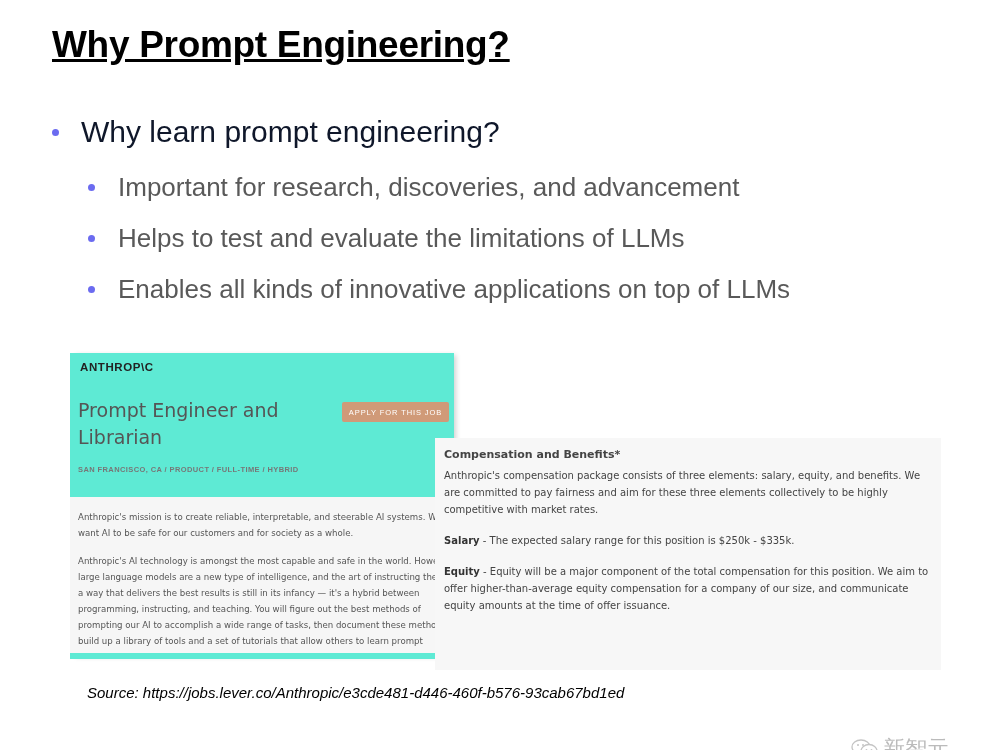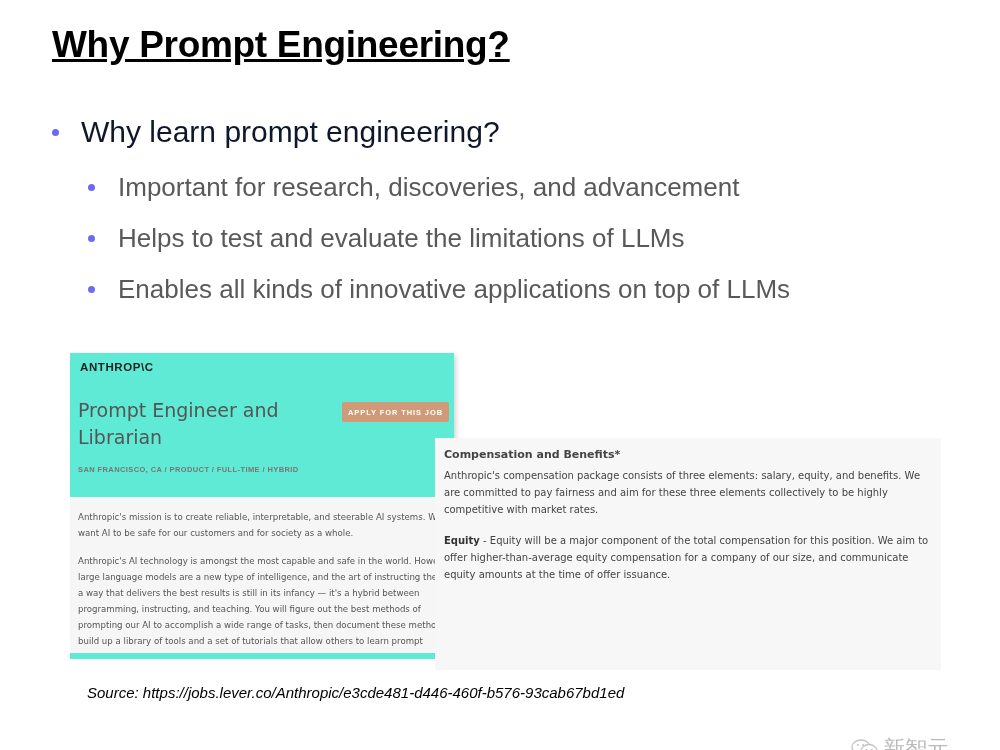--- a/index.html
+++ b/index.html
@@ -6,21 +6,21 @@
   body { width:1000px; height:750px; background:#ffffff; position:relative; overflow:hidden; font-family:"Liberation Sans", sans-serif; }
   .title { position:absolute; left:52px; top:24px; font-size:37px; font-weight:bold; color:#000; letter-spacing:-0.3px; margin:0;text-decoration:underline; }
   .b1 { position:absolute; left:52px; top:115px; font-size:30px; color:#0f172a; white-space:nowrap; }
   .b2 { position:absolute; left:88px; font-size:26px; color:#595959; white-space:nowrap; }
   .dot { display:inline-block; width:7px; height:7px; border-radius:50%; background:#6b6bf0; vertical-align:middle; margin-right:22px; position:relative; top:-2px; }
   .b2 .dot { margin-right:23px; }
 
   .left-card { position:absolute; left:70px; top:353px; width:384px; height:306px; background:#5eead4; box-shadow: 4px 0 5px -2px rgba(0,0,0,0.18); }
   .logo { position:absolute; left:10px; top:8px; font-size:11.5px; font-weight:bold; letter-spacing:0.6px; color:#222; }
   .job-title { position:absolute; left:8px; top:44px; font-size:19px; color:#555; line-height:27px; width:230px; font-family:"DejaVu Sans", sans-serif; font-weight:normal; }
-  .apply { position:absolute; left:272px; top:49px; width:107px; height:20px; background:#d09a78; color:#fff; font-size:7.5px; letter-spacing:0.9px; font-weight:bold; display:flex; align-items:center; justify-content:center; border-radius:2px; }
+  .apply { position:absolute; left:272px; top:49px; width:107px; height:20px; background:#d09a78; color:#fff; font-size:7.5px; letter-spacing:0.9px; font-weight:normal; display:flex; align-items:center; justify-content:center; border-radius:2px; }
   .tags { position:absolute; left:8px; top:112px; font-size:7.5px; color:#777; letter-spacing:0.4px; font-weight:bold; white-space:nowrap; }
   .desc { position:absolute; left:0; top:144px; width:384px; height:156px; background:#f6f6f6; padding:12px 0 0 8px; box-sizing:border-box; overflow:hidden; }
   .desc p { margin:0 0 12px 0; font-size:8.6px; line-height:16px; color:#555; font-family:"DejaVu Sans", sans-serif; width:380px; white-space:normal; }
 
   .right-card { position:absolute; left:435px; top:438px; width:506px; height:232px; background:#f7f7f7; padding:10px 0 0 9px; box-sizing:border-box; }
   .right-card h3 { margin:0 0 6px 0; font-size:11px; font-weight:bold; color:#444; font-family:"DejaVu Sans", sans-serif; }
   .right-card p { margin:0 0 14px 0; font-size:10px; line-height:17px; color:#444; font-family:"DejaVu Sans", sans-serif; width:495px; }
   .right-card b { color:#333; }
 
   .source { position:absolute; left:87px; top:684px; font-size:15px; font-style:italic; color:#000000; white-space:nowrap; }
@@ -52,20 +52,21 @@
   <div class="tags">SAN FRANCISCO, CA /  PRODUCT /  FULL-TIME  / HYBRID</div>
   <div class="desc">
     <p>Anthropic's mission is to create reliable, interpretable, and steerable AI systems. We want AI to be safe for our customers and for society as a whole.</p>
     <p>Anthropic's AI technology is amongst the most capable and safe in the world. However, large language models are a new type of intelligence, and the art of instructing them in a way that delivers the best results is still in its infancy — it's a hybrid between programming, instructing, and teaching. You will figure out the best methods of prompting our AI to accomplish a wide range of tasks, then document these methods to build up a library of tools and a set of tutorials that allow others to learn prompt engineering or simply find prompts that would be ideal for them.</p>
   </div>
 </div>
 
 <div class="right-card">
   <h3>Compensation and Benefits*</h3>
   <p>Anthropic's compensation package consists of three elements: salary, equity, and benefits. We are committed to pay fairness and aim for these three elements collectively to be highly competitive with market rates.</p>
+  <p><b>Salary</b><span> - The expected salary range for this position is $250k - $335k.</span></p>
   <p><b>Equity</b><span> -  Equity will be a major component of the total compensation for this position. We aim to offer higher-than-average equity compensation for a company of our size, and communicate equity amounts at the time of offer issuance.</span></p>
 </div>
 
 <div class="source">Source: https://jobs.lever.co/Anthropic/e3cde481-d446-460f-b576-93cab67bd1ed</div>
 
 <div class="watermark">
   <svg class="wm-icon" viewBox="0 0 30 22">
     <ellipse cx="11" cy="9" rx="9" ry="7" fill="none" stroke="#c4c4c4" stroke-width="1.3"></ellipse>
     <ellipse cx="19" cy="13" rx="8" ry="6.5" fill="#fff" stroke="#c4c4c4" stroke-width="1.3"></ellipse>
     <circle cx="8" cy="7" r="1" fill="#c4c4c4"></circle>

